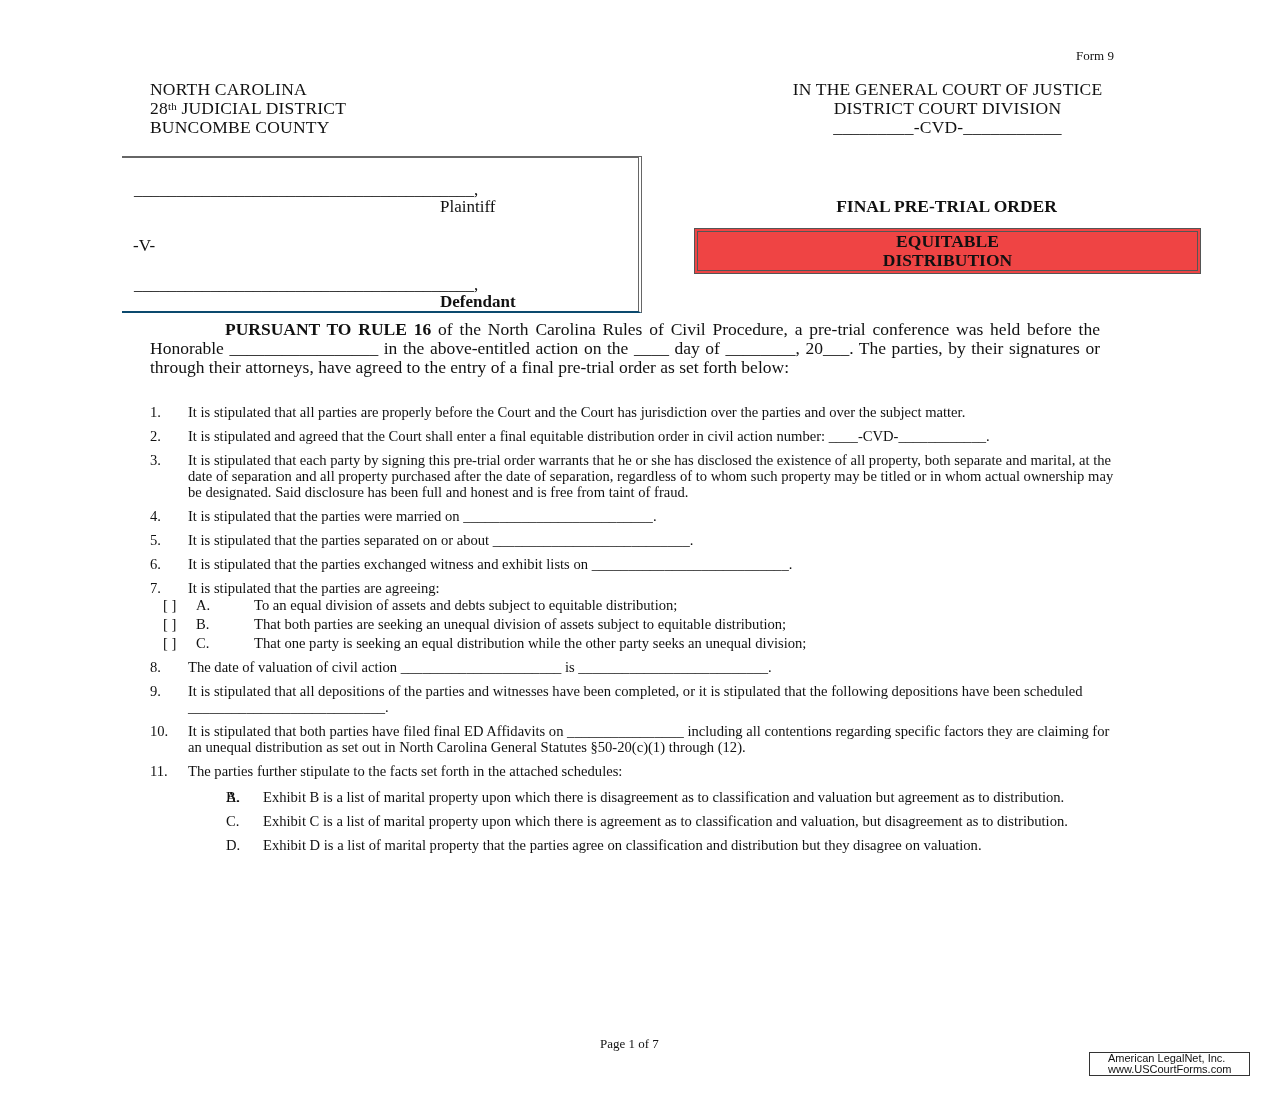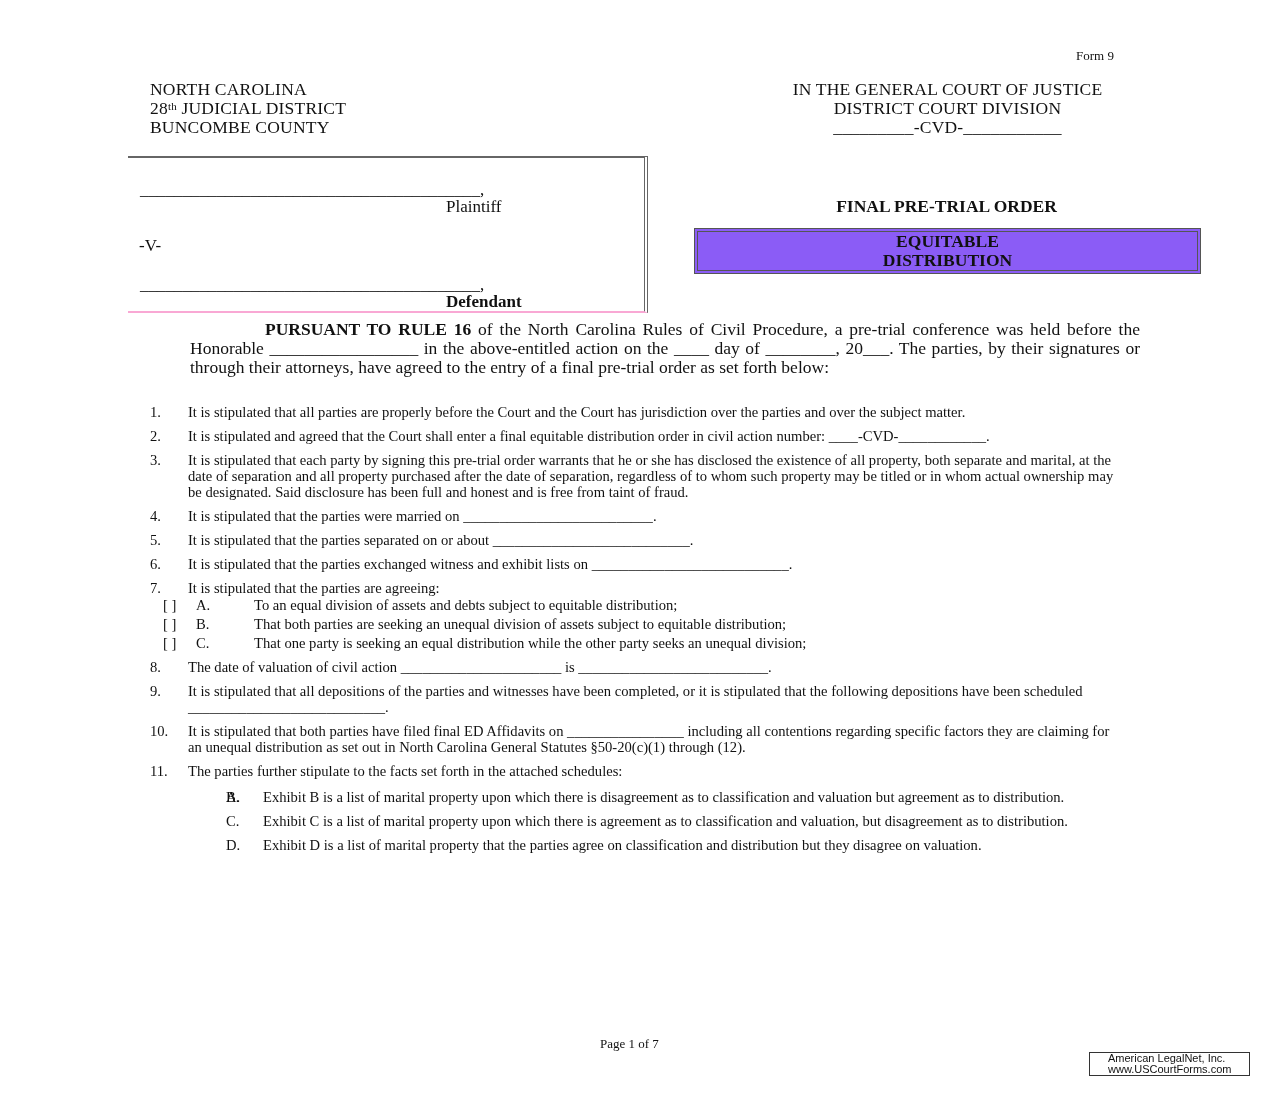--- a/index.html
+++ b/index.html
@@ -3,30 +3,30 @@
 <meta charset="utf-8">
 <style>
   html, body { margin:0; padding:0; background:#ffffff; }
   body { width:1275px; height:1100px; position:relative; overflow:hidden;
          font-family:"Liberation Serif","DejaVu Serif",serif; color:#111; }
   .abs { position:absolute; }
   .form-no { left:1076px; top:48px; font-size:13px; }
   .left-hdr { left:150px; top:80px; font-size:17.5px; line-height:19px; letter-spacing:0.2px; }
   .left-hdr sup { font-size:11px; vertical-align:top; position:relative; top:-2px; }
   .right-hdr { left:720px; top:80px; width:455px; text-align:center; font-size:17.5px; line-height:19px; letter-spacing:0.2px; }
-  .caption-box { left:128px; top:156px; width:516px; height:153px;
-                 border-top:2px solid #666; border-bottom:2px solid #f9a8d4;
+  .caption-box { left:122px; top:156px; width:516px; height:153px;
+                 border-top:2px solid #666; border-bottom:2px solid #0c4a6e;
                  border-right:4px double #666; }
   .party-line { position:absolute; left:12px; font-size:17px; }
   .party-role { position:absolute; font-size:17px; }
   .vs { position:absolute; left:11px; top:78px; font-size:17px; }
   .title { left:695px; top:196px; width:503px; text-align:center; font-weight:bold; font-size:17.5px; }
-  .eq-box { left:694px; top:228px; width:499px; height:38px; background:#8b5cf6;
+  .eq-box { left:694px; top:228px; width:499px; height:38px; background:#ef4444;
             border:4px double #555; text-align:center; font-weight:bold; font-size:17.5px; line-height:19px; }
-  .intro { left:150px; top:320px; width:950px; font-size:17.5px; line-height:19px; text-align:justify;margin-left:40px; }
+  .intro { left:150px; top:320px; width:950px; font-size:17.5px; line-height:19px; text-align:justify; }
   .intro .indent { display:inline-block; width:75px; }
   .items { left:150px; top:404px; width:970px; font-size:14.6px; line-height:16px; }
   .item { position:relative; padding-left:38px; margin-bottom:8px; }
   .item .num { position:absolute; left:0; top:0; }
   .sub { position:relative; padding-left:104px; }
   .sub .chk { position:absolute; left:13px; }
   .sub .letter { position:absolute; left:46px; }
   .exhibits { margin-top:10px; }
   .ex { position:relative; padding-left:113px; margin-bottom:8px; }
   .ex .l { position:absolute; left:76px; }

